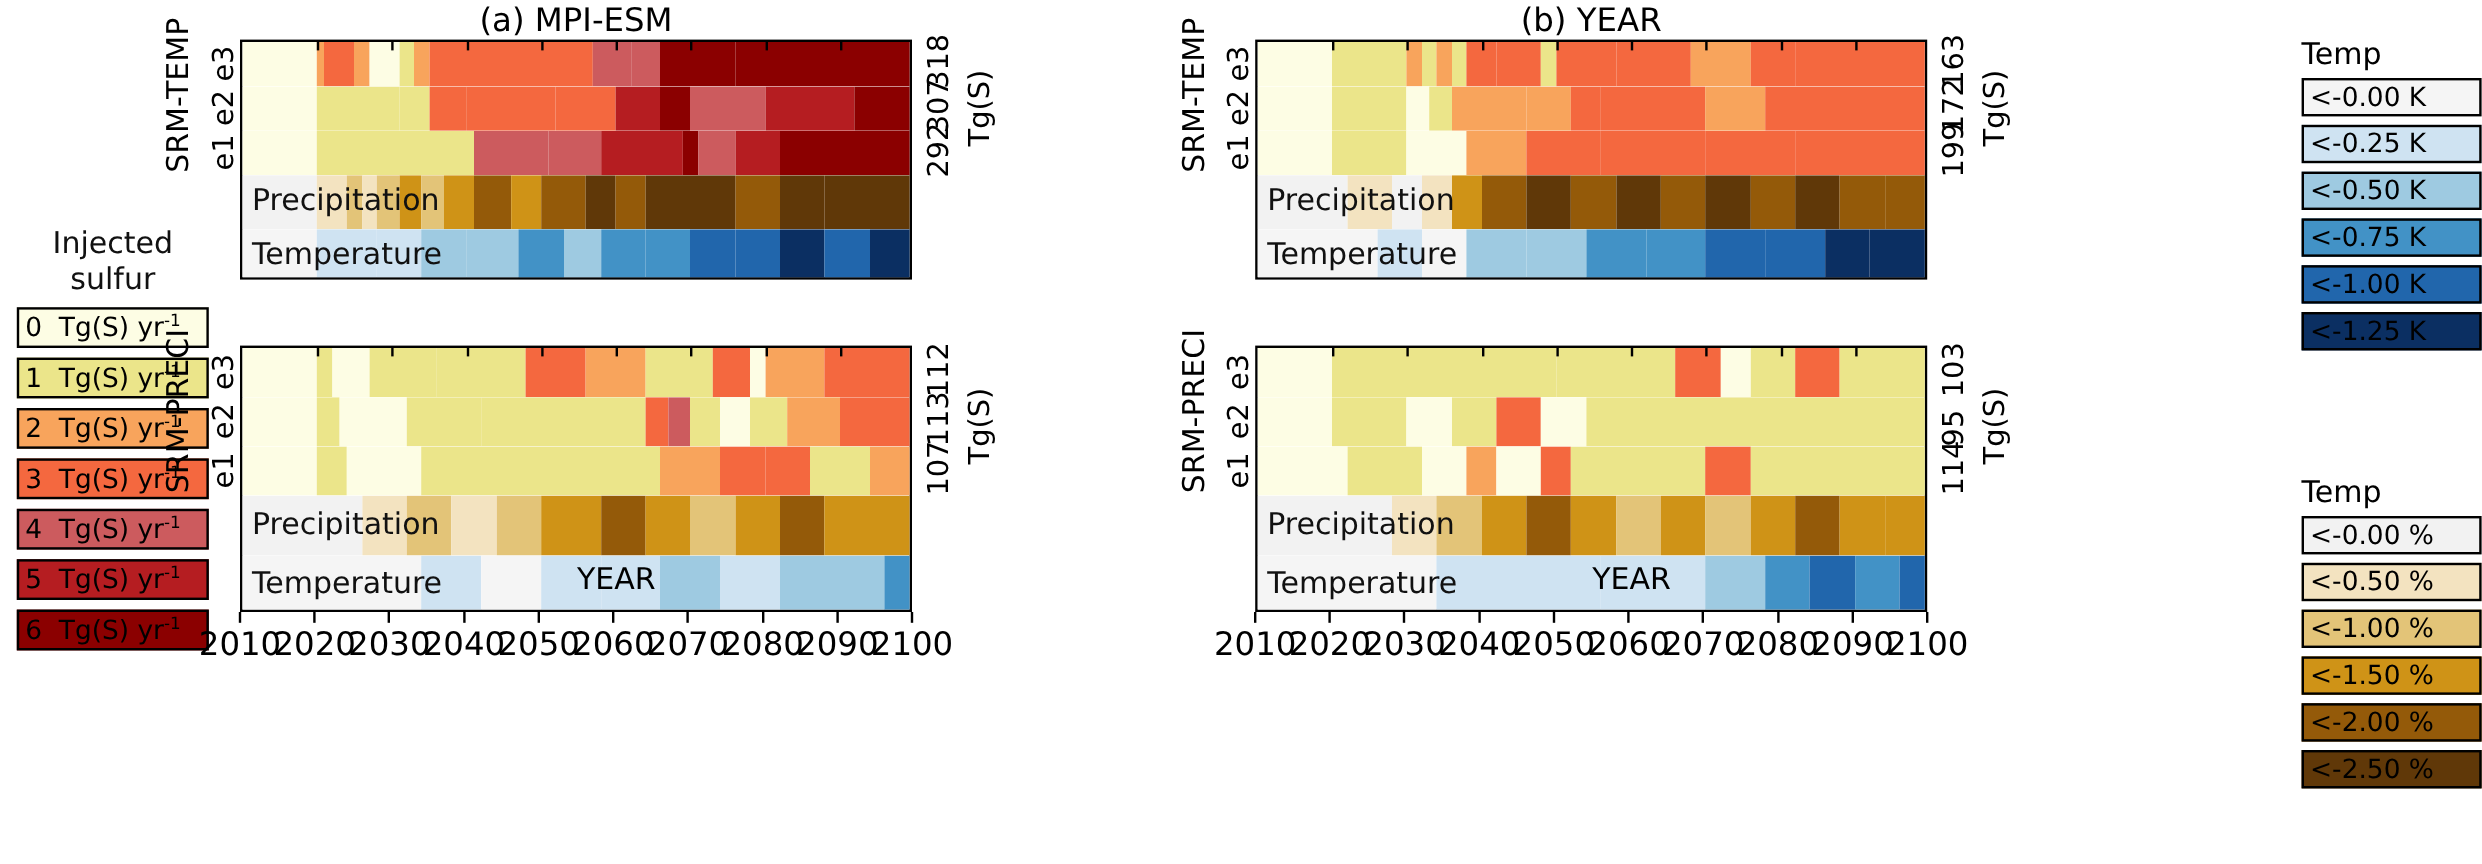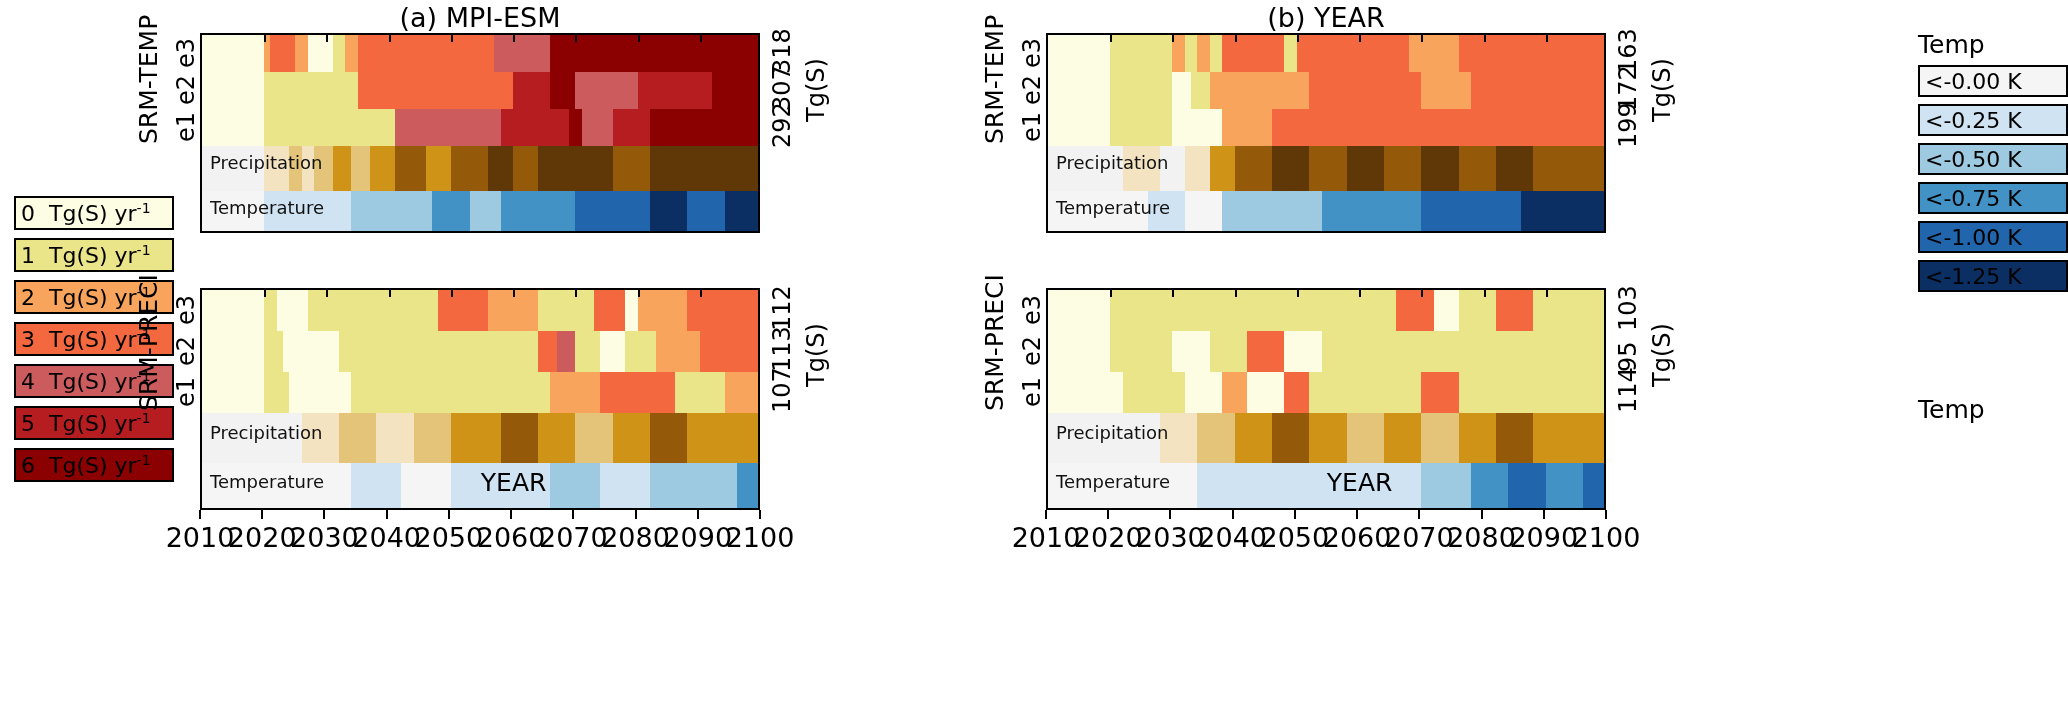--- a/index.html
+++ b/index.html
@@ -17,40 +17,44 @@
   .panel-title{position:absolute;font-size:27px;text-align:center;white-space:nowrap;}
 
   .axes{position:absolute;border:2px solid #000;box-sizing:border-box;background:#fff;overflow:hidden;}
 
   
   .vlabel{position:absolute;transform:rotate(-90deg);transform-origin:left top;white-space:nowrap;font-size:25px;}
   .vlabel-r{position:absolute;transform:rotate(-90deg);transform-origin:left top;white-space:nowrap;font-size:24px;}
 
   .band{position:absolute;left:0;right:0;overflow:hidden;}
   .cell{position:absolute;top:0;bottom:0;}
-  .bandlabel{position:absolute;left:8px;font-size:18px;color:#111;z-index:5;pointer-events:none;text-align:right;}
+  .bandlabel{position:absolute;left:8px;font-size:25px;color:#111;z-index:5;pointer-events:none;text-align:right;}
   .srm-row{position:absolute;left:0;right:0;}
 
   .tick{position:absolute;width:2px;background:#000;top:0;height:7px;}
   .xtick-out{position:absolute;width:2px;height:9px;background:#000;}
   .xlab{position:absolute;font-size:27px;transform:translateX(-50%);white-space:nowrap;}
   .yearlab{position:absolute;font-size:25px;transform:translateX(-50%);z-index:6;}
 
   
   .cbar{position:absolute;width:150px;}
   .cbar .cb-title{font-size:25px;margin-bottom:6px;}
   .cbar .cb-sw{height:32px;border:2px solid #000;box-sizing:border-box;margin-bottom:7px;display:flex;align-items:center;}
   .cbar .cb-sw span{font-size:22px;padding-left:5px;white-space:nowrap;}
 </style>
 </head>
 <body>
 
 <div class="fig">
 
   <div id="sulfur-legend">
+    <div class="lg-title">
+      <div>Injected</div>
+      <div>sulfur</div>
+    </div>
     <div class="sw-list" id="sulfur-swatches">
         <div class="sw" style="background: rgb(253, 253, 228);">
           <div class="txt">0&nbsp; Tg(S) yr<span class="sup">-1</span></div>
         </div>
         <div class="sw" style="background: rgb(235, 229, 138);">
           <div class="txt">1&nbsp; Tg(S) yr<span class="sup">-1</span></div>
         </div>
         <div class="sw" style="background: rgb(248, 164, 92);">
           <div class="txt">2&nbsp; Tg(S) yr<span class="sup">-1</span></div>
         </div>
@@ -490,15 +494,35 @@
           <span>&lt;-1.00 K</span>
         </div>
         <div class="cb-sw" style="background: rgb(11, 47, 98);">
           <span>&lt;-1.25 K</span>
         </div>
       </div>
   </div>
 
   <div class="cbar" id="preci-legend" style="left:1918px;top:395px;">
     <div class="cb-title">Temp</div>
+    <div id="preci-swatches">
+        <div class="cb-sw" style="background: rgb(242, 242, 242);">
+          <span>&lt;-0.00 %</span>
+        </div>
+        <div class="cb-sw" style="background: rgb(243, 227, 192);">
+          <span>&lt;-0.50 %</span>
+        </div>
+        <div class="cb-sw" style="background: rgb(227, 196, 120);">
+          <span>&lt;-1.00 %</span>
+        </div>
+        <div class="cb-sw" style="background: rgb(207, 147, 23);">
+          <span>&lt;-1.50 %</span>
+        </div>
+        <div class="cb-sw" style="background: rgb(148, 90, 9);">
+          <span>&lt;-2.00 %</span>
+        </div>
+        <div class="cb-sw" style="background: rgb(96, 56, 8);">
+          <span>&lt;-2.50 %</span>
+        </div>
+      </div>
   </div>
 
 </div>
 
 </body></html>

